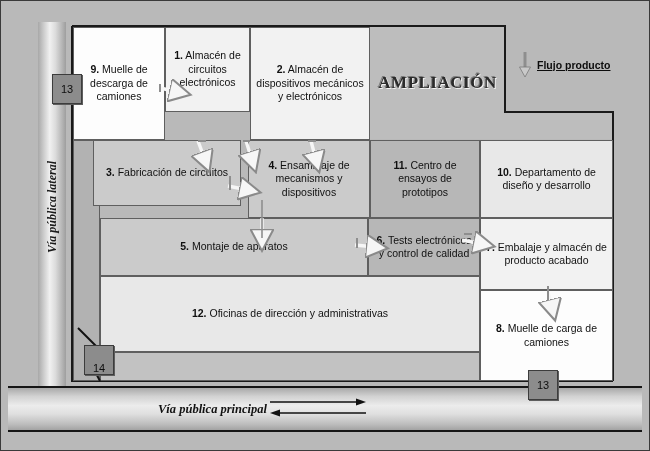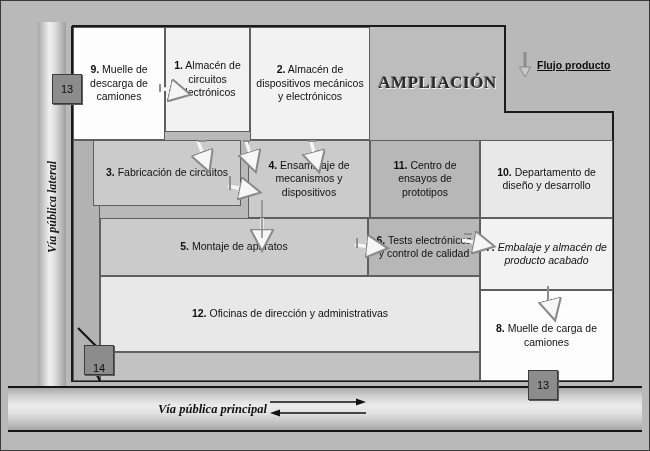--- a/index.html
+++ b/index.html
@@ -116,21 +116,21 @@
     <polyline points="72,26 72,381 613,381" fill="none" stroke="#1a1a1a" stroke-width="2"></polyline>
   </svg>
 
   <div class="side-strip" style="left:73px;top:140px;width:27px;height:241px;"></div>
 
   <div class="zone white" style="left:73px;top:27px;width:92px;height:113px;">
     <span><b class="num">9.</b>
     <span>Muelle de descarga de camiones</span></span>
   </div>
 
-  <div class="zone offwhite" style="left:165px;top:27px;width:85px;height:105px;">
+  <div class="zone offwhite" style="left:165px;top:27px;width:85px;height:85px;">
     <span><b class="num">1.</b>
     <span>Almacén de circuitos electrónicos</span></span>
   </div>
 
   <div class="zone offwhite" style="left:250px;top:27px;width:120px;height:113px;">
     <span><b class="num">2.</b>
     <span>Almacén de dispositivos mecánicos y electrónicos</span></span>
   </div>
 
   <div class="zone midgrey" style="left:93px;top:140px;width:148px;height:66px;">
@@ -156,21 +156,21 @@
   <div class="zone midgrey" style="left:100px;top:218px;width:268px;height:58px;">
     <span><b class="num">5.</b>
     <span>Montaje  de  aparatos</span></span>
   </div>
 
   <div class="zone darkgrey" style="left:368px;top:218px;width:112px;height:58px;">
     <span><b class="num">6.</b>
     <span>Tests electrónicos y control de calidad</span></span>
   </div>
 
-  <div class="zone offwhite" style="left:480px;top:218px;width:133px;height:72px;font-style:italic;">
+  <div class="zone offwhite" style="left:480px;top:218px;width:133px;height:72px;">
     <span><b class="num">7.</b>
     <span>Embalaje y almacén de producto acabado</span></span>
   </div>
 
   <div class="zone lightgrey" style="left:100px;top:276px;width:380px;height:76px;">
     <span><b class="num">12.</b>
     <span>Oficinas de dirección y administrativas</span></span>
   </div>
 
   <div class="zone greyband" style="left:100px;top:352px;width:380px;height:29px;"></div>

